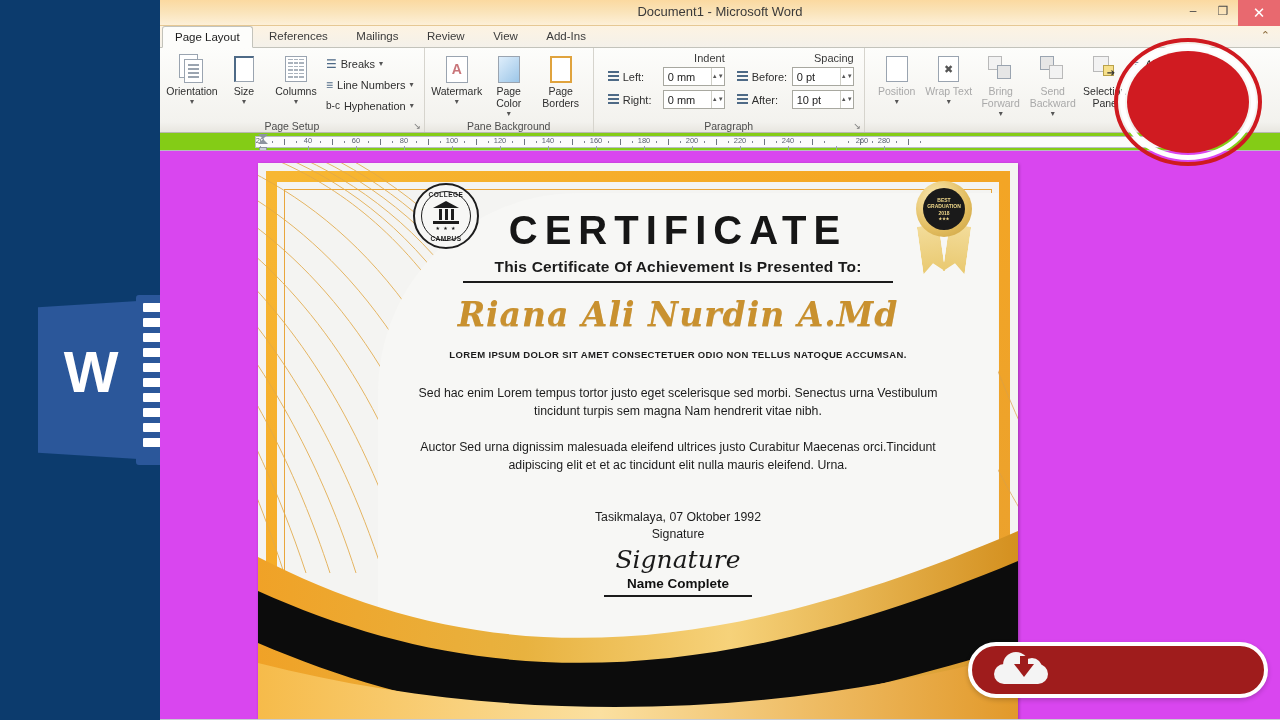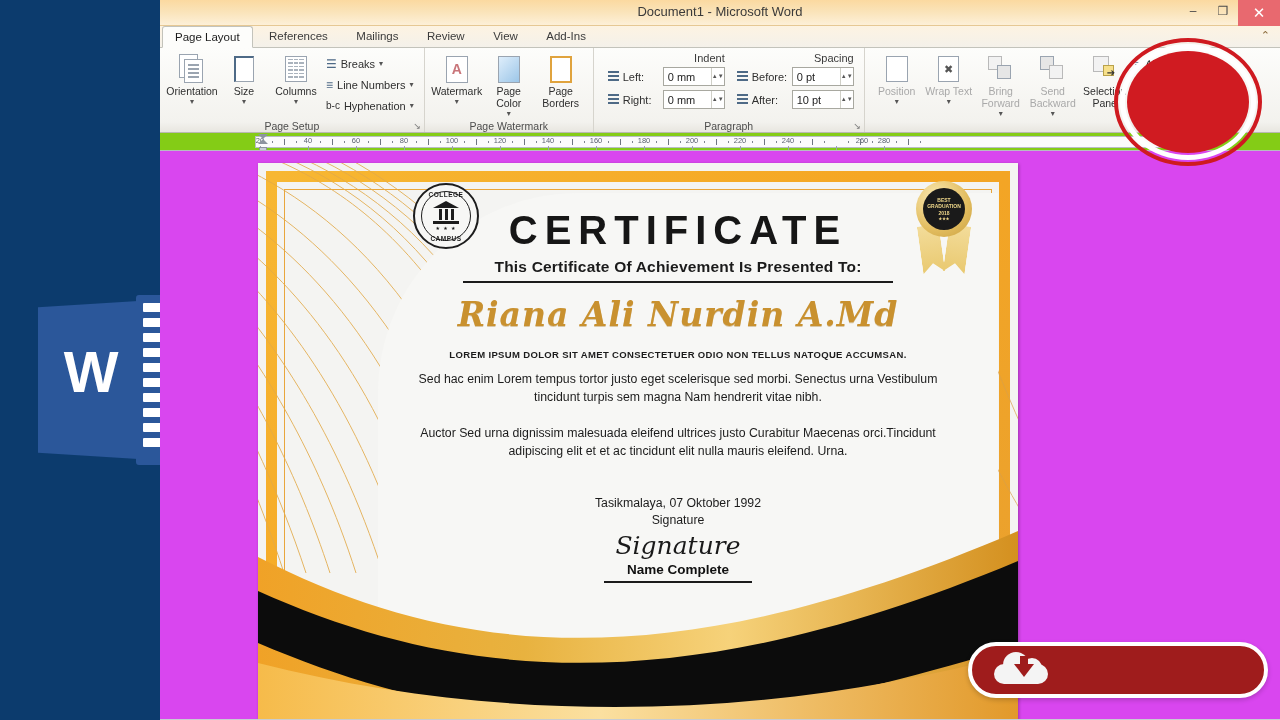--- a/index.html
+++ b/index.html
@@ -220,21 +220,21 @@
     margin-top: 14px; font-size: 33px; color: #c9912f;
     font-family: "DejaVu Serif", serif; font-style: italic; font-weight: bold;
     letter-spacing: 1px; line-height: 1.1;
     text-shadow: 0 1px 0 rgba(160,110,20,.35);
   }
   .cert-caps {
     margin-top: 16px; font-size: 9.5px; font-weight: bold; color: #1c1c1c;
     letter-spacing: .35px;
   }
   .cert-para {
-    margin-top: 11px; font-size: 12.3px; color: #1c1c1c; line-height: 1.45;
+    margin-top: 25px; font-size: 12.3px; color: #1c1c1c; line-height: 1.45;
     padding: 0 28px;
   }
   .cert-para.p2 { margin-top: 18px; }
   .cert-place { margin-top: 34px; font-size: 12.3px; color: #1c1c1c; line-height: 1.4; }
   .cert-sign {
     margin-top: 3px; font-size: 25px; color: #1a1a1a;
     font-family: "DejaVu Serif", serif; font-style: italic; line-height: 1.1;
   }
   .cert-signname {
     margin-top: 2px; font-size: 13.5px; font-weight: bold; color: #111;
@@ -435,21 +435,21 @@
             <span class="cap">Page Color</span>
             <span class="arw">▾</span>
           </div>
           <div class="bigbtn">
             <div class="ic">
                 <div class="pbicon"></div>
               </div>
             <span class="cap">Page Borders</span>
           </div>
         </div>
-        <div class="grp-label">Page Watermark</div>
+        <div class="grp-label">Pane Background</div>
       </div>
 
       <div class="grp">
         <div class="grp-body">
           <div class="fieldgrp">
             <div class="fieldhead">Indent</div>
             <div class="fieldrow">
               <span class="fieldicon">
                   <i style="top:1px"></i>
                   <i style="top:5px"></i>

